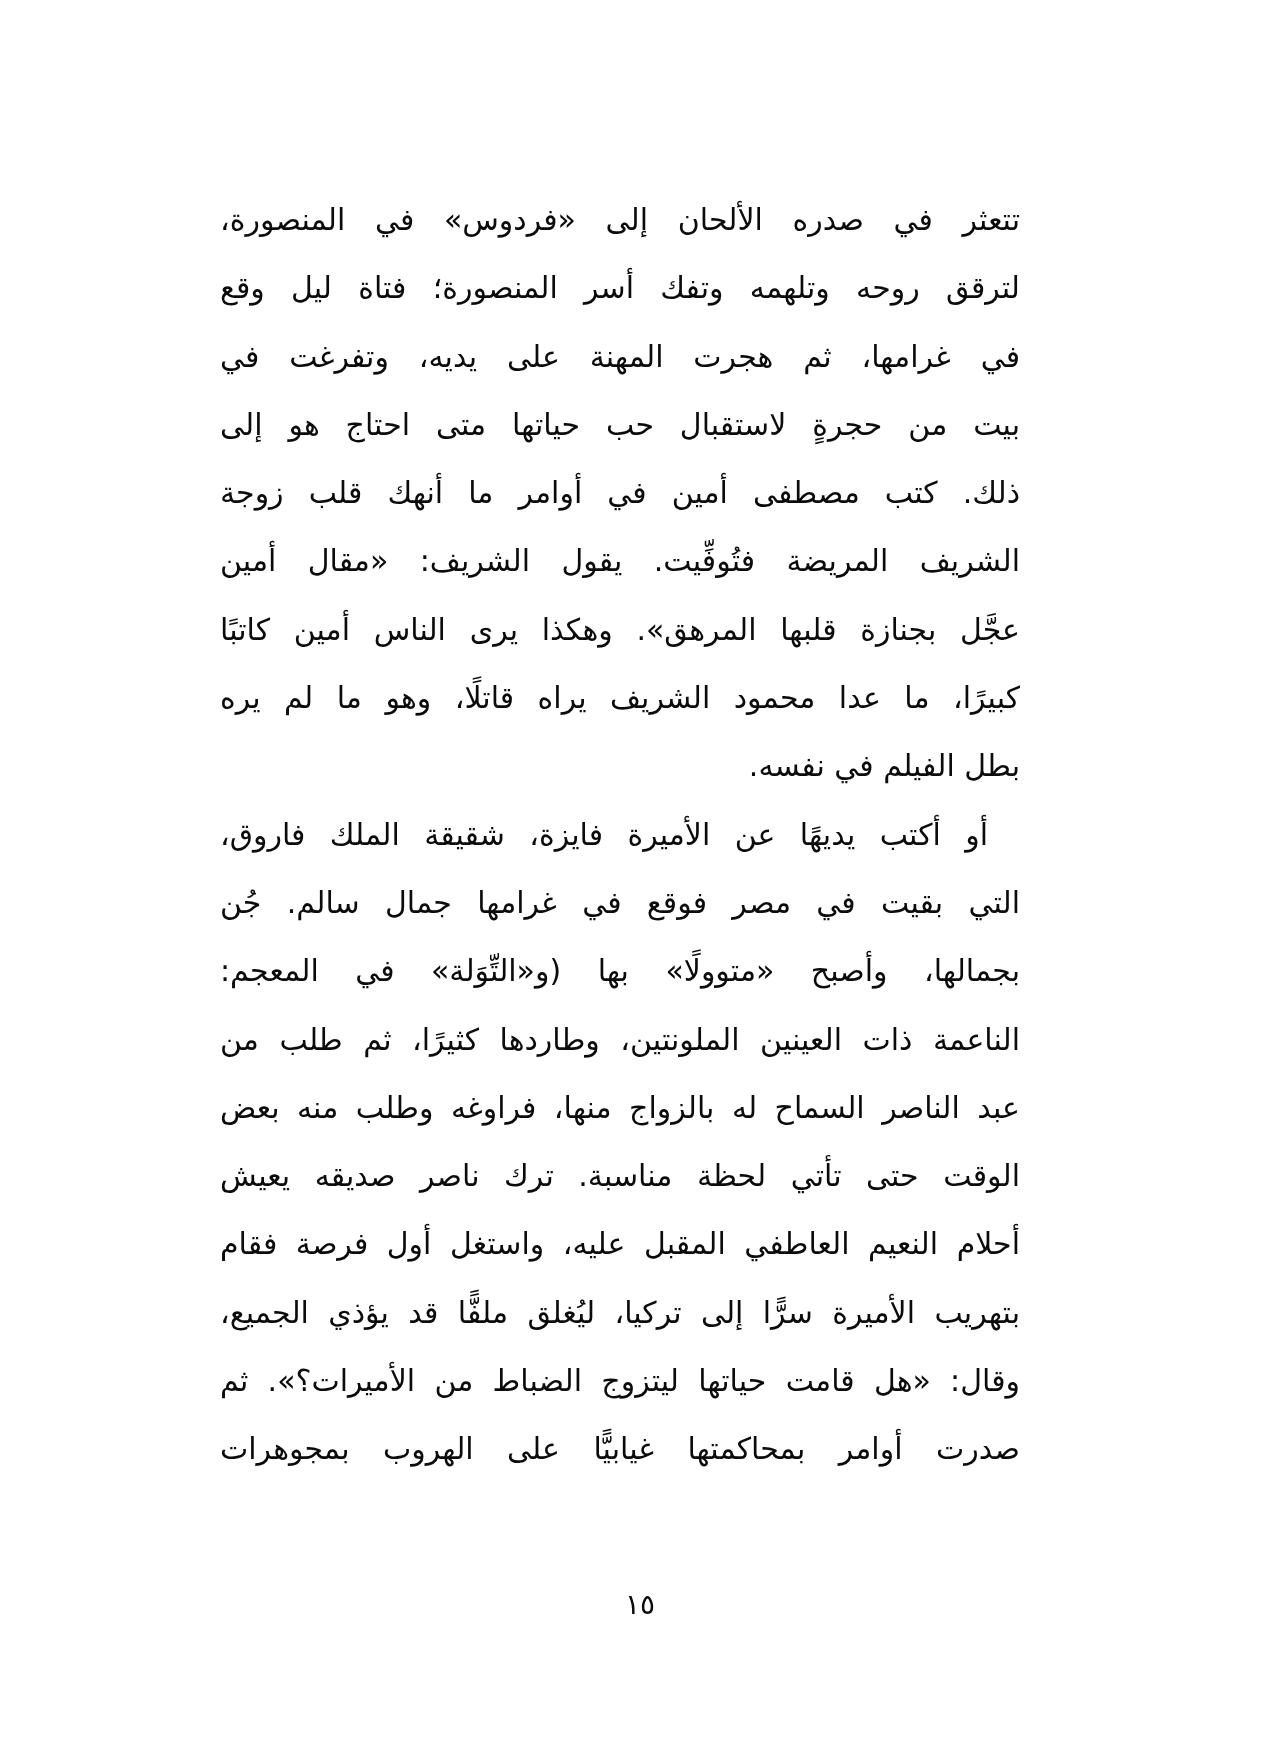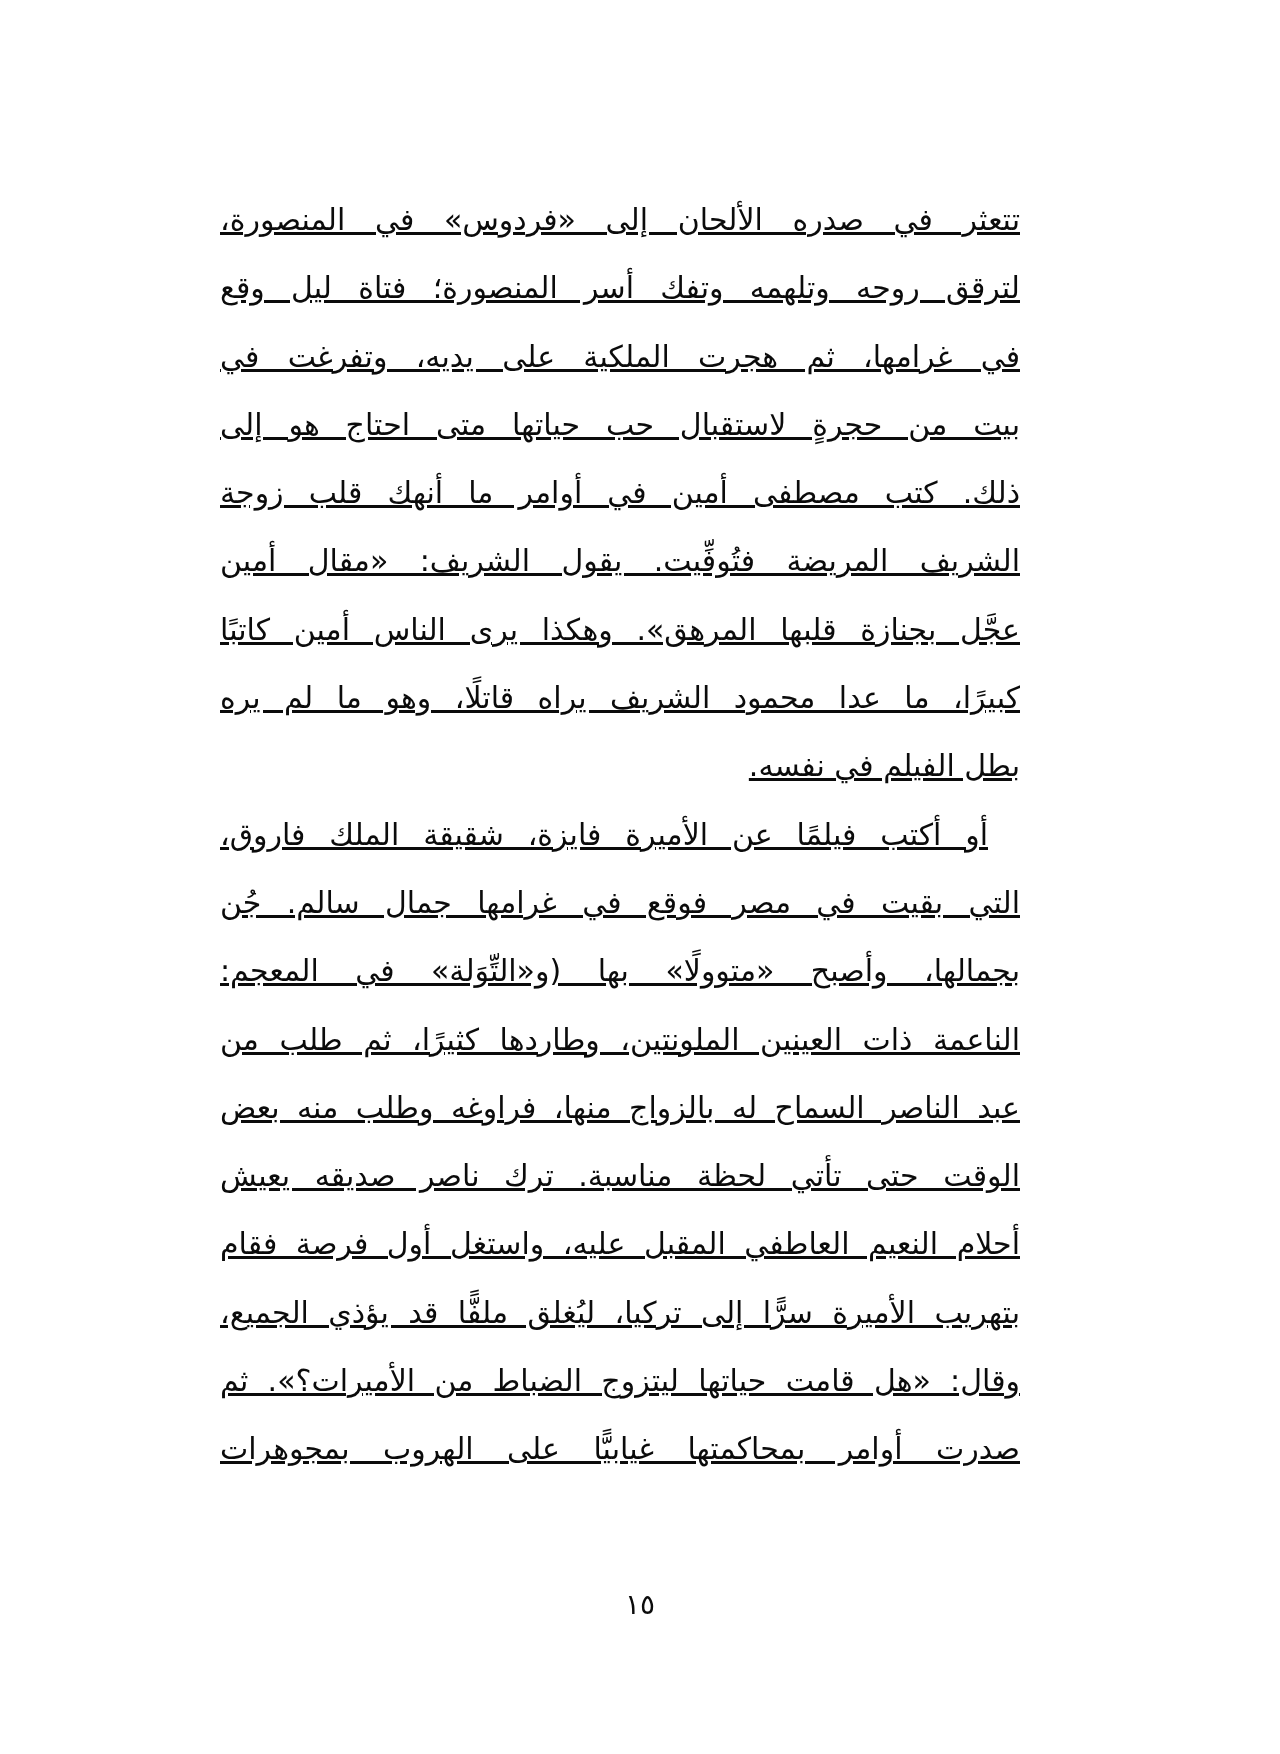--- a/index.html
+++ b/index.html
@@ -30,21 +30,20 @@
     font-size: 30px;
   }
   .line {
     height: 68.3px;
     line-height: 68.3px;
     text-align: justify;
     text-align-last: justify;
     text-justify: inter-word;
     overflow: hidden;
     white-space: normal;
-    text-decoration: underline;
   }
   .line.start {
     text-align: center;
     text-align-last: right;
   }
   .page-number {
     position: absolute;
     top: 1588px;
     left: 0;
     width: 1280px;
@@ -54,28 +53,28 @@
     color: #0b0b0b;
   }
 </style>
 </head>
 <body>
 
 <div class="page">
   <div class="text-block">
       <div class="line">تتعثر في صدره الألحان إلى «فردوس» في المنصورة،</div>
       <div class="line">لترقق روحه وتلهمه وتفك أسر المنصورة؛ فتاة ليل وقع</div>
-      <div class="line">في غرامها، ثم هجرت الملكية على يديه، وتفرغت في</div>
+      <div class="line">في غرامها، ثم هجرت المهنة على يديه، وتفرغت في</div>
       <div class="line">بيت من حجرةٍ لاستقبال حب حياتها متى احتاج هو إلى</div>
       <div class="line">ذلك. كتب مصطفى أمين في أوامر ما أنهك قلب زوجة</div>
       <div class="line">الشريف المريضة فتُوفِّيت. يقول الشريف: «مقال أمين</div>
       <div class="line">عجَّل بجنازة قلبها المرهق». وهكذا يرى الناس أمين كاتبًا</div>
       <div class="line">كبيرًا، ما عدا محمود الشريف يراه قاتلًا، وهو ما لم يره</div>
       <div class="line start">بطل الفيلم في نفسه.</div>
-      <div class="line" style="padding-right: 32px;">أو أكتب فيلمًا عن الأميرة فايزة، شقيقة الملك فاروق،</div>
+      <div class="line" style="padding-right: 32px;">أو أكتب يديهًا عن الأميرة فايزة، شقيقة الملك فاروق،</div>
       <div class="line">التي بقيت في مصر فوقع في غرامها جمال سالم. جُن</div>
       <div class="line">بجمالها، وأصبح «متوولًا» بها (و«التِّوَلة» في المعجم:</div>
       <div class="line">الناعمة ذات العينين الملونتين، وطاردها كثيرًا، ثم طلب من</div>
       <div class="line">عبد الناصر السماح له بالزواج منها، فراوغه وطلب منه بعض</div>
       <div class="line">الوقت حتى تأتي لحظة مناسبة. ترك ناصر صديقه يعيش</div>
       <div class="line">أحلام النعيم العاطفي المقبل عليه، واستغل أول فرصة فقام</div>
       <div class="line">بتهريب الأميرة سرًّا إلى تركيا، ليُغلق ملفًّا قد يؤذي الجميع،</div>
       <div class="line">وقال: «هل قامت حياتها ليتزوج الضباط من الأميرات؟». ثم</div>
       <div class="line">صدرت أوامر بمحاكمتها غيابيًّا على الهروب بمجوهرات</div>
     </div>

